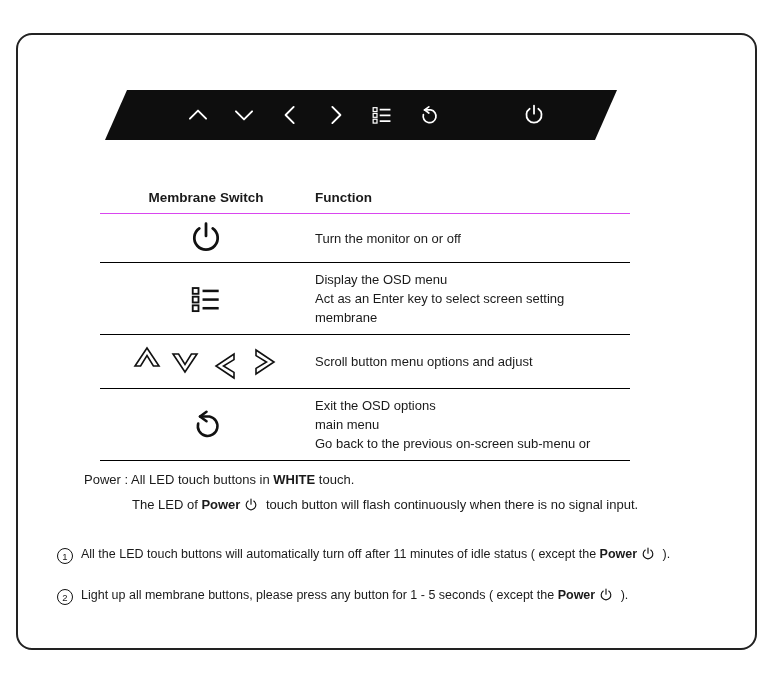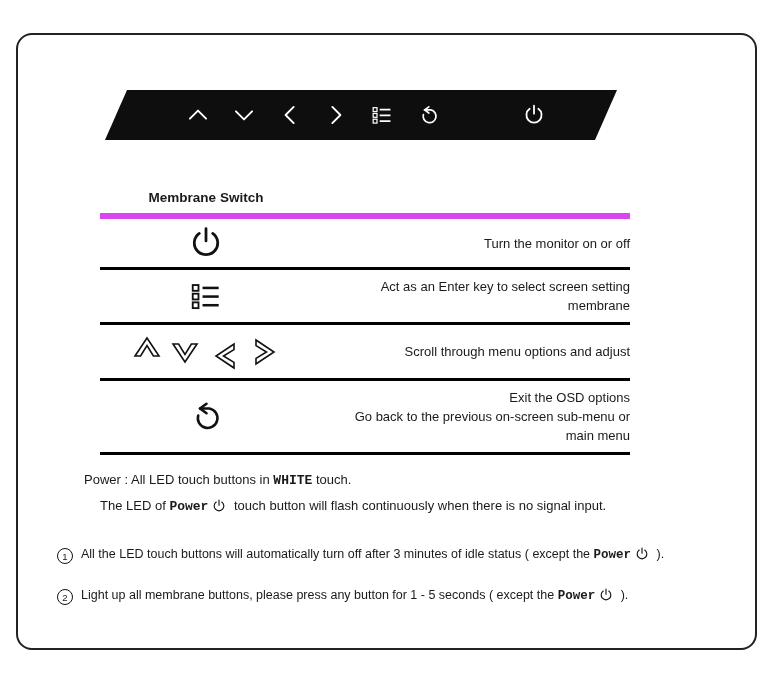--- a/index.html
+++ b/index.html
@@ -16,36 +16,36 @@
     position:absolute;left:105px;top:90px;width:512px;height:50px;
     background:var(--banner_bg,#0e0e0e);color:#fff;
     clip-path:polygon(22px 0,100% 0,calc(100% - 22px) 100%,0 100%);
     display:flex;align-items:center;box-sizing:border-box;padding-left:82px;
   }
   .bicon{width:22px;height:22px;display:flex;align-items:center;justify-content:center;margin-right:24px;color:#fff;}
   .bicon.power{margin-left:60px;margin-right:0;}
   .bicon svg{display:block;}
   
   .table{position:absolute;left:100px;top:190px;width:530px;font-size:13px;}
-  .thead{display:flex;align-items:flex-end;border-bottom:6px solid #d946ef;padding-bottom:8px;}
+  .thead{display:flex;align-items:flex-end;border-bottom:1px solid #d946ef;padding-bottom:8px;}
   .col-switch{width:212px;text-align:center;box-sizing:border-box;}
   .col-func{flex:1;padding-left:3px;box-sizing:border-box;}
   .thead .col-switch,.thead .col-func{font-weight:bold;font-size:13.5px;}
-  .trow{display:flex;align-items:center;border-bottom:3px solid #000000;padding:7px 0;text-align:right;}
+  .trow{display:flex;align-items:center;border-bottom:1px solid #000000;padding:7px 0;}
   .icon-cell{width:212px;display:flex;align-items:flex-start;justify-content:center;color:#111;}
   .func-cell{flex:1;padding-left:3px;line-height:19px;}
   .arrow-group{display:flex;align-items:flex-start;}
   .arrow-group .a-up{margin-top:0;}
   .arrow-group .a-down{margin-top:6px;margin-left:8px;}
   .arrow-group .a-left{margin-top:9px;margin-left:10px;}
   .arrow-group .a-right{margin-top:5px;margin-left:10px;}
   
   .remark{position:absolute;left:84px;top:470px;font-size:13px;line-height:20px;}
-  .remark .r2{margin-left:16px;margin-top:5px;}
-  b{font-weight:bold;font-family:Liberation Mono, monospace;}
+  .remark .r2{margin-left:48px;margin-top:5px;}
+  b{font-weight:bold;}
   .inline-power{display:inline-block;vertical-align:-3px;margin:0 4px;color:#111;}
   
   .notes{position:absolute;left:57px;top:547px;width:700px;font-size:12.5px;}
   .note{display:flex;align-items:flex-start;margin-bottom:24px;white-space:nowrap;}
   .num-badge{
     flex:0 0 auto;display:inline-flex;align-items:center;justify-content:center;
     width:14px;height:14px;border:1.2px solid #111;border-radius:50%;
     font-size:9.5px;margin-right:8px;margin-top:1px;
   }
   .note-text{white-space:nowrap;}
@@ -117,40 +117,42 @@
     <span class="bicon power">
       <svg width="22" height="22">
           <use href="#sym-power"></use>
         </svg>
     </span>
   </div>
 
   <div class="table">
     <div class="thead">
       <div class="col-switch">Membrane Switch</div>
+      <div class="col-func">Function</div>
     </div>
 
     <div class="trow">
       <div class="icon-cell">
         <svg width="34" height="34">
             <use href="#sym-power"></use>
           </svg>
       </div>
       <div class="func-cell">
         <div>Turn the monitor on or off</div>
       </div>
     </div>
 
     <div class="trow">
       <div class="icon-cell">
         <svg width="30" height="30">
             <use href="#sym-menu"></use>
           </svg>
       </div>
       <div class="func-cell">
+        <div>Display the OSD menu</div>
         <div>Act as an Enter key to select screen setting membrane</div>
       </div>
     </div>
 
     <div class="trow">
       <div class="icon-cell">
         <span class="arrow-group">
           <svg class="a-up" width="30" height="30">
               <use href="#sym-chev-hollow"></use>
             </svg>
@@ -159,53 +161,53 @@
             </svg>
           <svg class="a-left" width="30" height="30" style="transform:rotate(-90deg)">
               <use href="#sym-chev-hollow"></use>
             </svg>
           <svg class="a-right" width="30" height="30" style="transform:rotate(90deg)">
               <use href="#sym-chev-hollow"></use>
             </svg>
         </span>
       </div>
       <div class="func-cell">
-        <div>Scroll through menu options and adjust</div>
+        <div>Scroll button menu options and adjust</div>
       </div>
     </div>
 
     <div class="trow">
       <div class="icon-cell">
         <svg width="32" height="32">
             <use href="#sym-return"></use>
           </svg>
       </div>
       <div class="func-cell">
         <div>Exit the OSD options</div>
+        <div>main menu</div>
         <div>Go back to the previous on-screen sub-menu or</div>
-        <div>main menu</div>
       </div>
     </div>
   </div>
 
   <div class="remark">
     <div class="r1">
       <span>Power : All LED touch buttons in </span><b>WHITE</b><span> touch.</span>
     </div>
     <div class="r2">
       <span>The LED of </span><b>Power</b><span class="inline-power"><svg width="14" height="14">
             <use href="#sym-power"></use>
           </svg></span><span> touch button will flash continuously when there is no signal input.</span>
     </div>
   </div>
 
   <div class="notes">
     <div class="note">
       <span class="num-badge">1</span>
-      <span class="note-text"><span>All the LED touch buttons will automatically turn off after 3 minutes of idle status ( except the </span><b>Power</b><span class="inline-power"><svg width="14" height="14">
+      <span class="note-text"><span>All the LED touch buttons will automatically turn off after 11 minutes of idle status ( except the </span><b>Power</b><span class="inline-power"><svg width="14" height="14">
               <use href="#sym-power"></use>
             </svg></span><span> ).</span></span>
     </div>
     <div class="note">
       <span class="num-badge">2</span>
       <span class="note-text"><span>Light up all membrane buttons, please press any button for 1 - 5 seconds ( except the </span><b>Power</b><span class="inline-power"><svg width="14" height="14">
               <use href="#sym-power"></use>
             </svg></span><span> ).</span></span>
     </div>
   </div>

